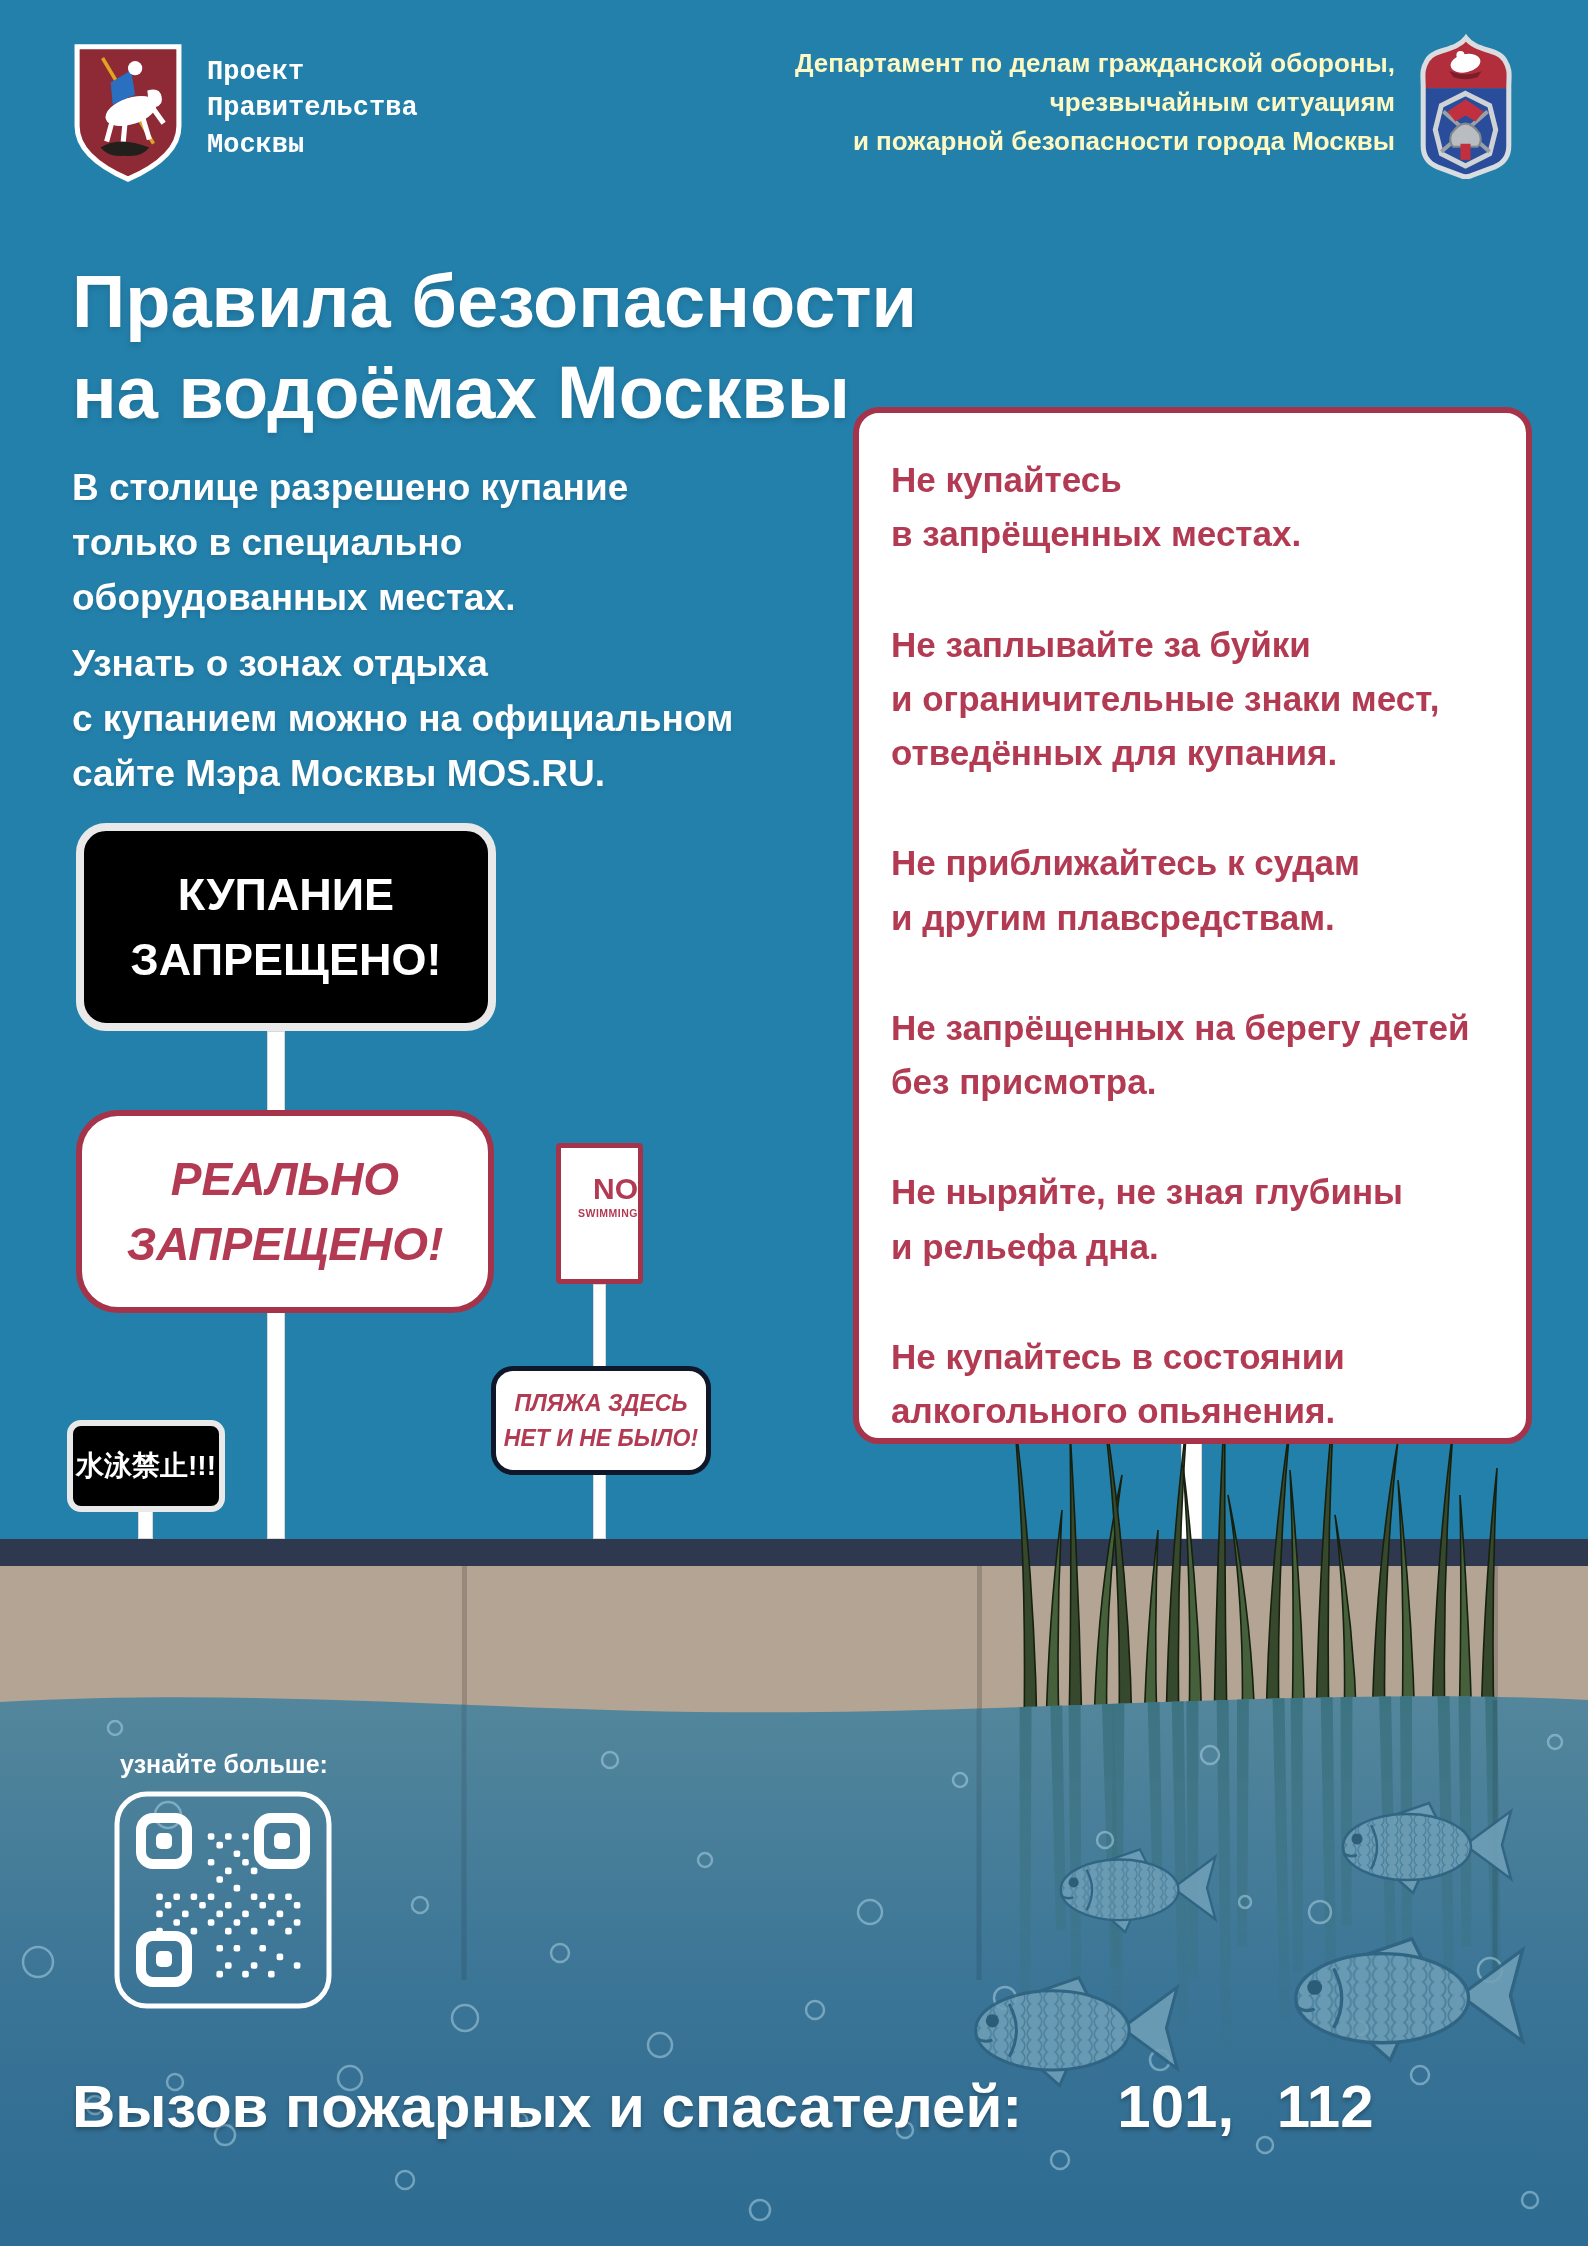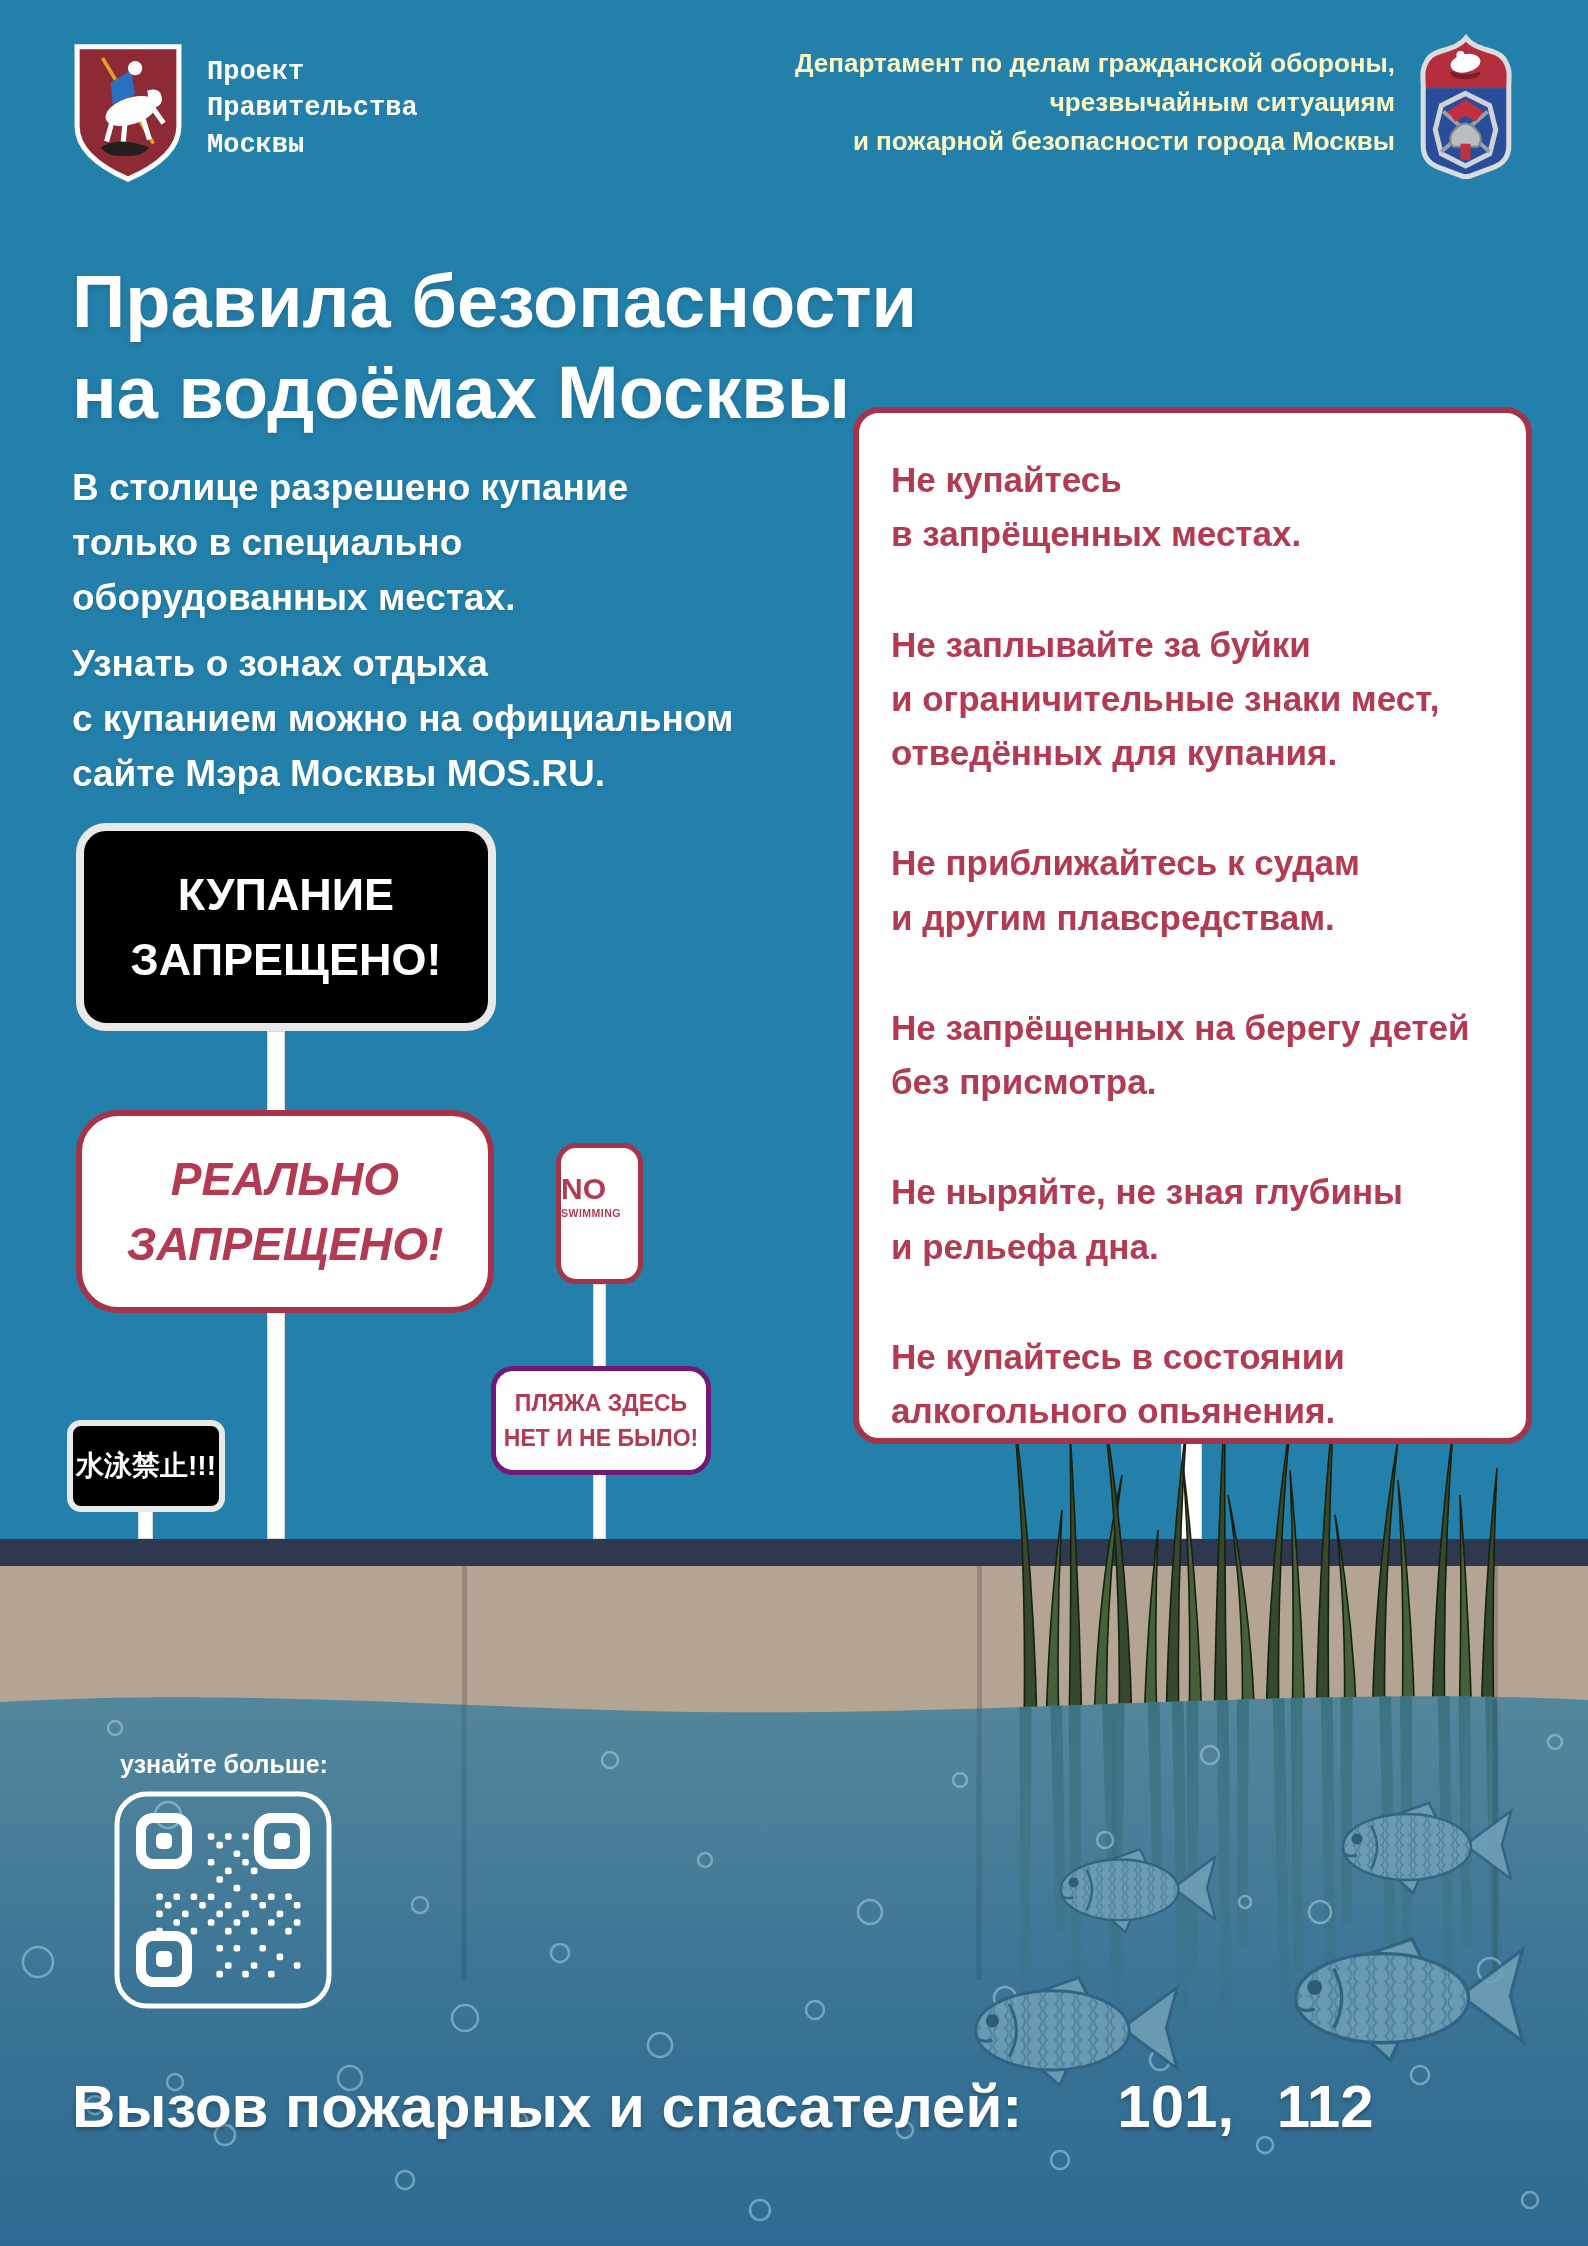--- a/index.html
+++ b/index.html
@@ -34,26 +34,26 @@
   .post-jp{left:138px;top:1493px;width:15px;height:46px;}
   .post-panel{left:1181px;top:1440px;width:21px;height:99px;}
   
   .sign{position:absolute;display:flex;align-items:center;justify-content:center;
     text-align:center;box-sizing:border-box;}
   .sign-red{background:#000000;border:8px solid #e9e9e9;color:#fff;}
   .sign-white{background:#fff;color:#b23a52;}
   .s1{left:76px;top:823px;width:420px;height:208px;border-radius:30px;font-size:45px;line-height:1.45;}
   .s2{left:76px;top:1110px;width:418px;height:203px;border:6px solid #a5344a;border-radius:42px;
       font-size:46px;line-height:1.4;font-style:italic;}
-  .s3{left:556px;top:1143px;width:87px;height:141px;border:5px solid #a5344a;border-radius:20px;
-      flex-direction:column;align-items:flex-start;justify-content:flex-start;padding-top:26px;}
+  .s3{left:556px;top:1143px;width:87px;height:141px;border:5px solid #a5344a;border-radius:4px;
+      flex-direction:column;align-items:flex-end;justify-content:flex-start;padding-top:26px;}
   .s3 .no{font-size:30px;color:#b23a52;line-height:1;}
   .s3 .sw{font-size:10.5px;color:#b23a52;letter-spacing:.5px;margin-top:3px;}
-  .s4{left:491px;top:1366px;width:220px;height:109px;border:5px solid #701a75;border-radius:22px;
-      font-size:23px;line-height:1.5;}
+  .s4{left:491px;top:1366px;width:220px;height:109px;border:5px solid #0f172a;border-radius:22px;
+      font-size:23px;line-height:1.5;font-style:italic;}
   .s5{left:67px;top:1420px;width:158px;height:92px;border:6px solid #e9e9e9;border-radius:14px;
       font-size:28px;}
   
   .shore{position:absolute;left:0;top:1539px;width:1588px;height:27px;background:#2e3950;}
   .sand{position:absolute;left:0;top:1566px;width:1588px;height:680px;background:#b3a494;}
   .seam{position:absolute;top:1566px;width:5px;height:145px;background:rgba(0,0,0,.16);}
   
   .layer{position:absolute;left:0;top:0;width:1588px;height:2246px;pointer-events:none;}
   
   .qr-label{position:absolute;left:113px;top:1750px;width:222px;text-align:center;color:#fff;

